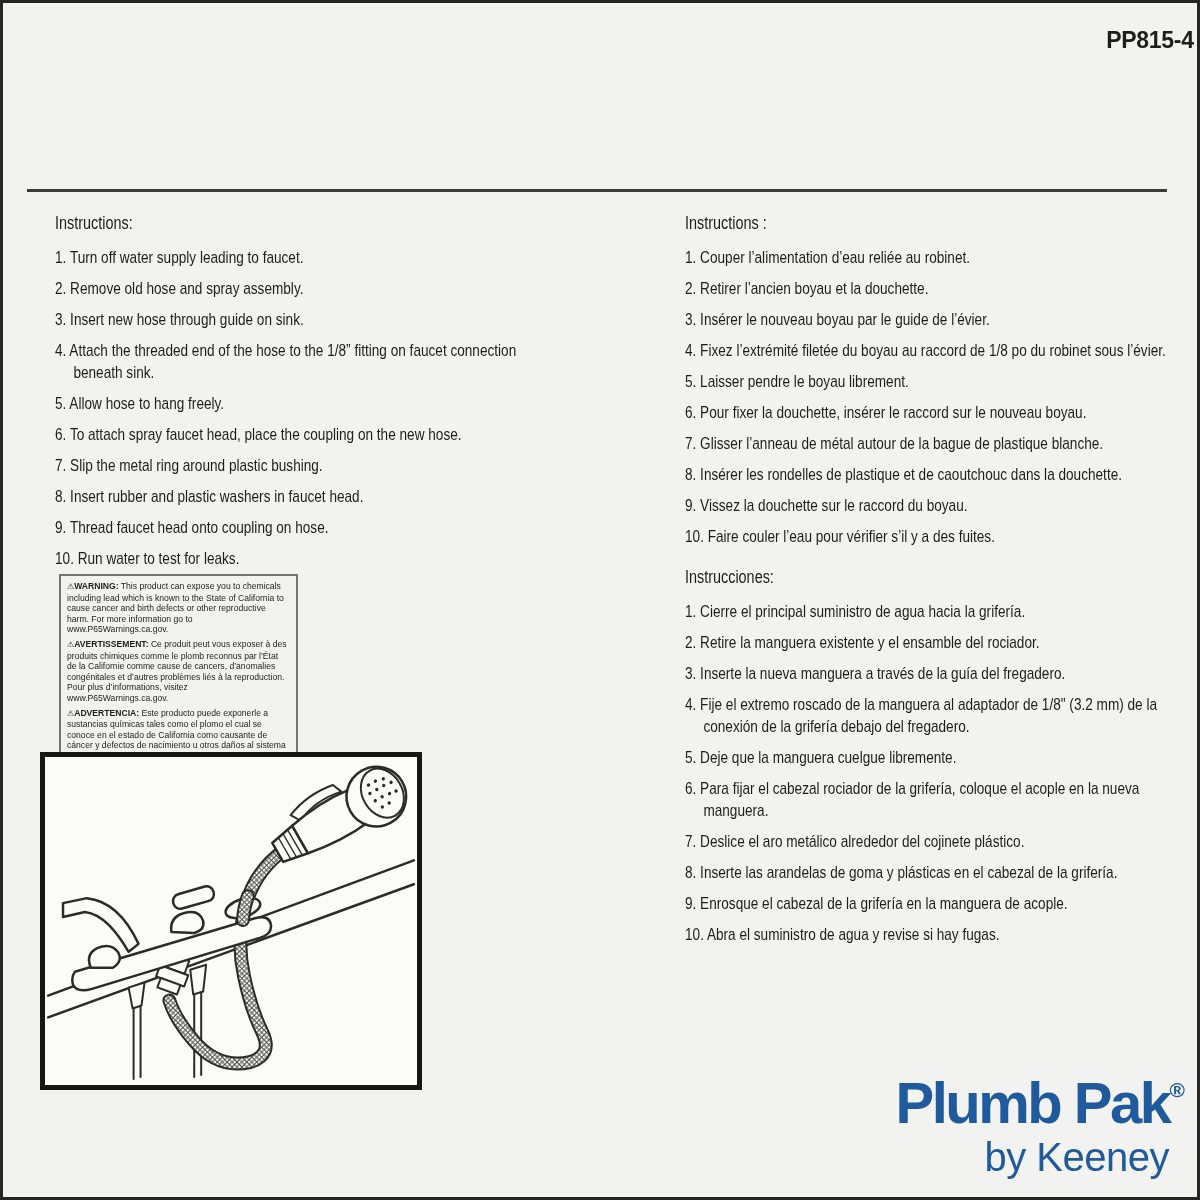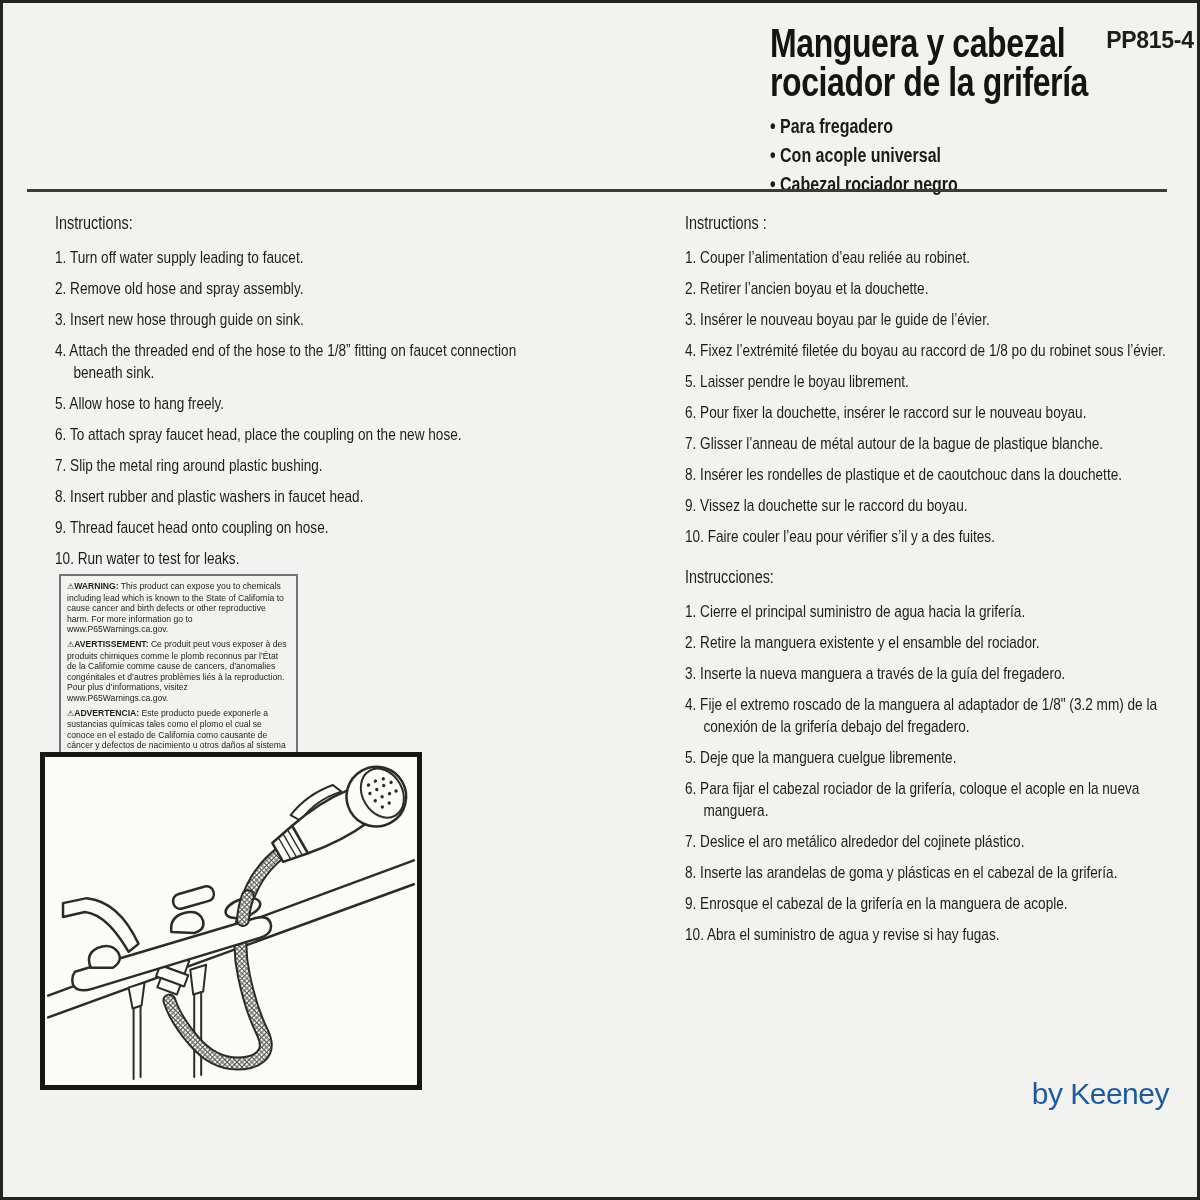--- a/index.html
+++ b/index.html
@@ -49,44 +49,30 @@
   .warning-box .wlabel { font-weight:bold; }
 
   
   .illus { position:absolute; left:40px; top:752px; width:382px; height:338px; box-sizing:border-box;
            border:5px solid #161614; background:#fbfbfa; }
 
   
   .logo { position:absolute; left:845px; top:1074px; width:340px; text-align:right; }
   .logo-name { font-size:58px; font-weight:bold; letter-spacing:-2.5px; color:var(--accent); line-height:1; white-space:nowrap; }
   .logo-name .reg { font-size:21px; font-weight:bold; vertical-align:26px; letter-spacing:0; }
-  .logo-by { font-size:30px; color:var(--accent); margin-top:3px; padding-right:16px; letter-spacing:-0.5px; }
+  .logo-by { font-size:40px; color:var(--accent); margin-top:3px; padding-right:16px; letter-spacing:-0.5px; }
 </style>
 </head>
 <body>
 
 <div class="page">
   <div class="frame"></div>
 
 
 
-  <div class="hdr hdr-es">
-    <div class="condense">
-      <h1 class="title">
-        <div>Manguera y cabezal</div>
-        <div>rociador de la grifería</div>
-      </h1>
-      <ul class="features">
-
-      <li>Para fregadero</li>
-          <li>Con acople universal</li>
-          <li>Cabezal rociador negro</li>
-        </ul>
-    </div>
-  </div>
 
   <div class="part-number">PP815-4</div>
   <div class="rule"></div>
 
   <div class="col col-en">
     <div class="condense">
       <h2 class="ins-label">Instructions:</h2>
       <ol class="steps">
 
       <li>1. Turn off water supply leading to faucet.</li>
@@ -204,15 +190,16 @@
               <circle cx="134" cy="6" r="1.7"></circle>
             <circle cx="114" cy="13" r="1.7"></circle>
               <circle cx="122" cy="13" r="1.7"></circle>
           </g>
         </g>
       </g>
     </svg>
   </div>
 
   <div class="logo">
+    <div class="logo-name"><span>Plumb Pak</span><span class="reg">®</span></div>
     <div class="logo-by">by Keeney</div>
   </div>
 </div>
 
 </body></html>

